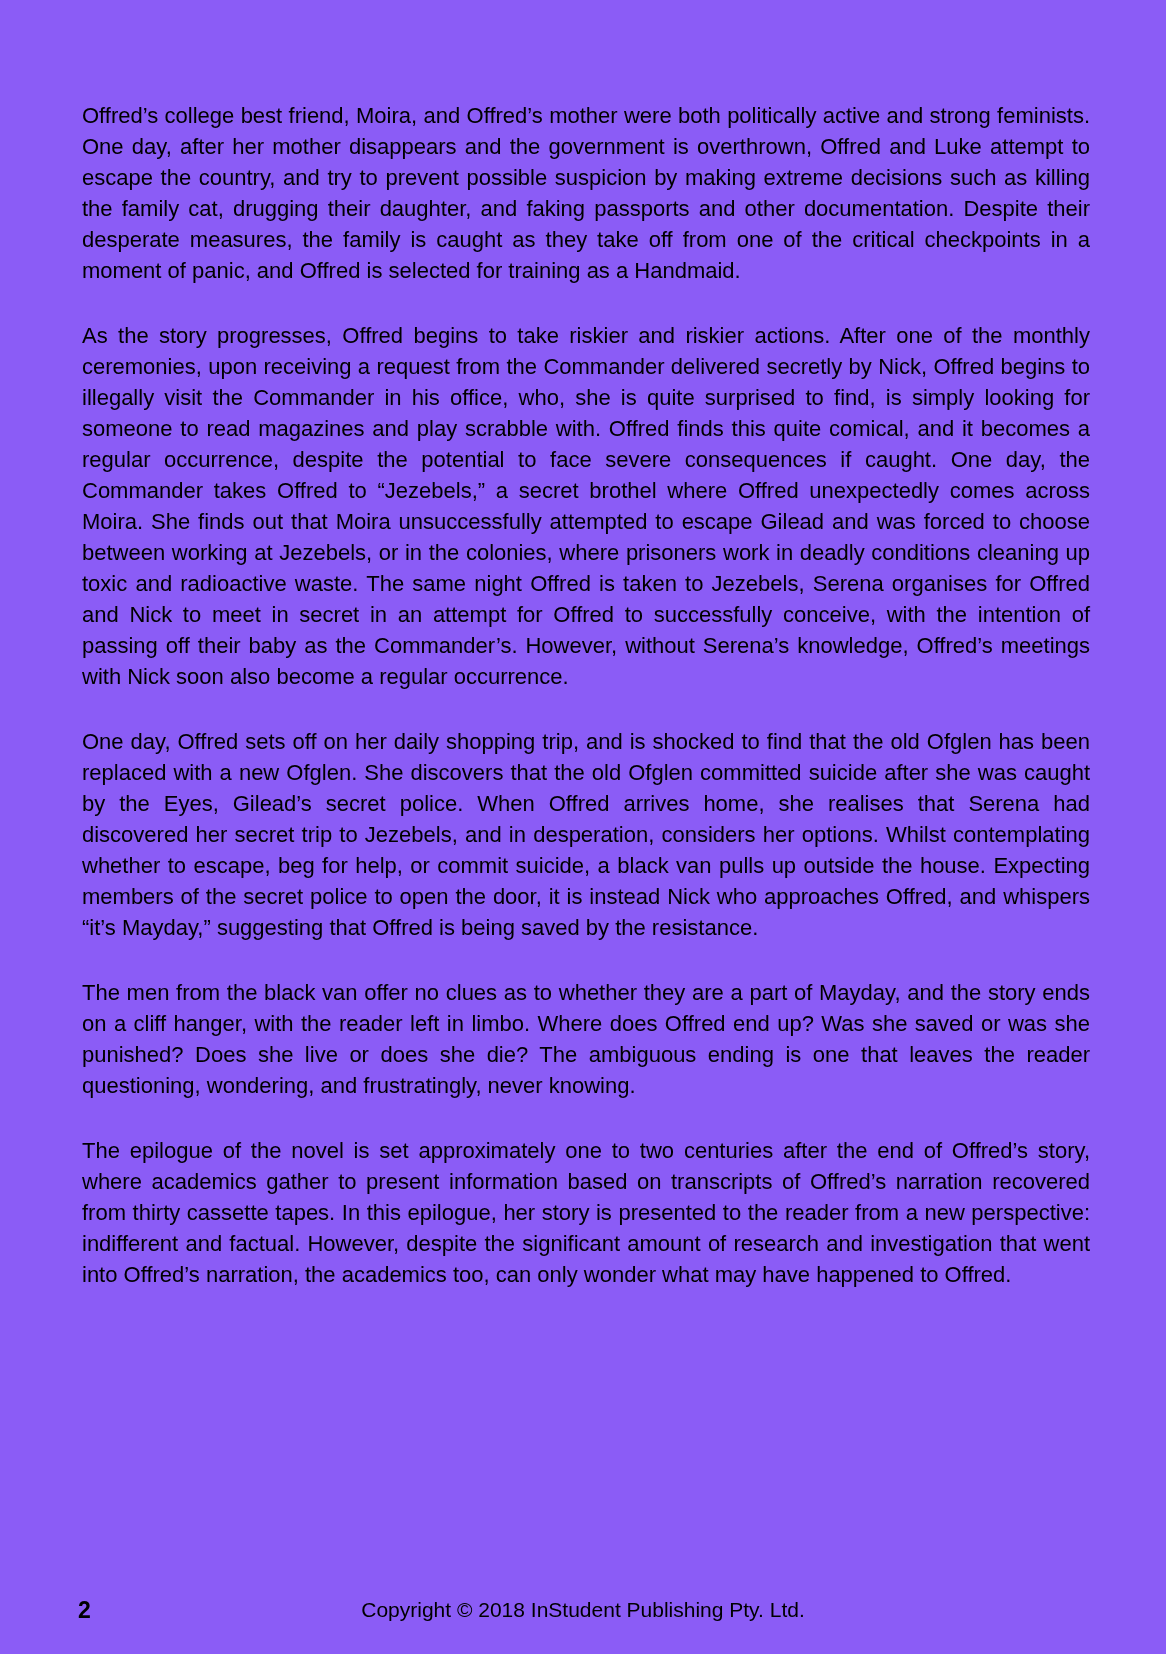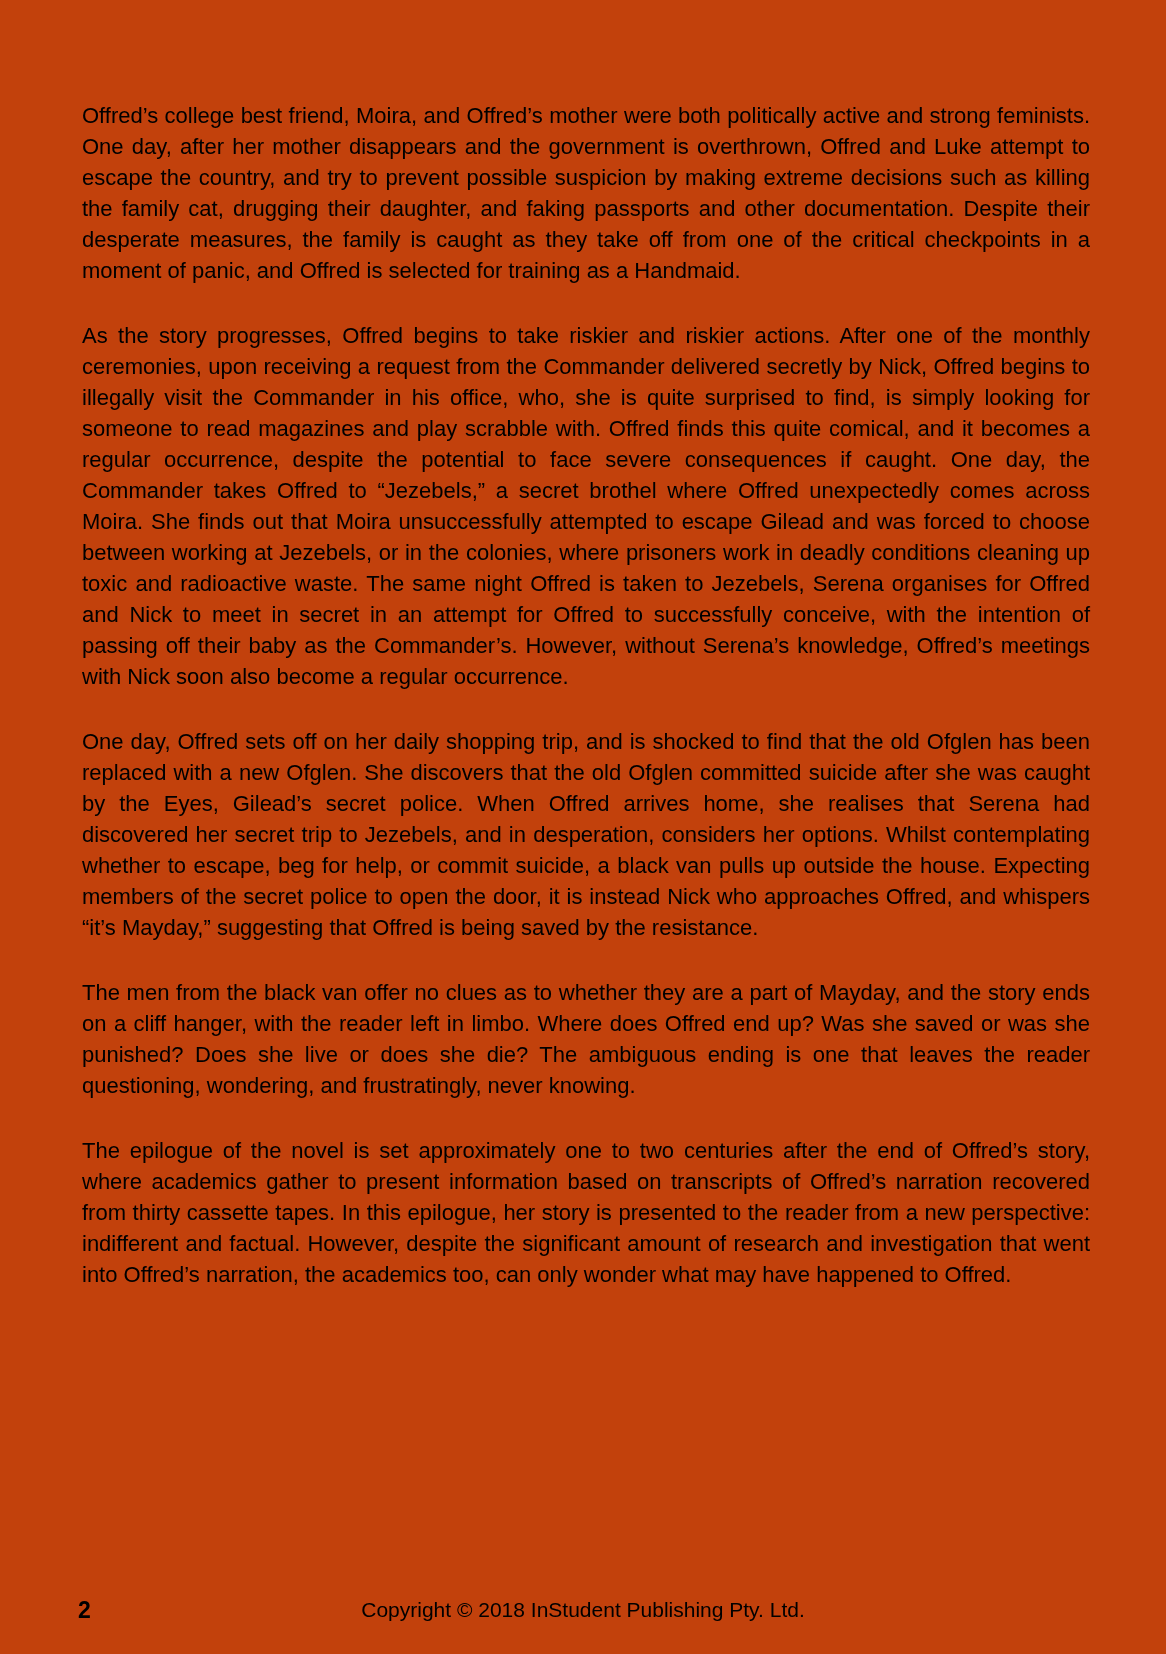--- a/index.html
+++ b/index.html
@@ -14,21 +14,21 @@
     font-family: "Liberation Sans", "DejaVu Sans", sans-serif;
     position: relative;
     overflow: hidden;
   }
   .page {
     position: absolute;
     left: 0;
     top: 0;
     width: 1166px;
     height: 1654px;
-    background: #c2410c;
+    background: #8b5cf6;
   }
   .content {
     position: absolute;
     left: 82px;
     top: 100px;
     width: 1008px;
   }
   .content p {
     margin: 0 0 34px 0;
     font-size: 22px;

